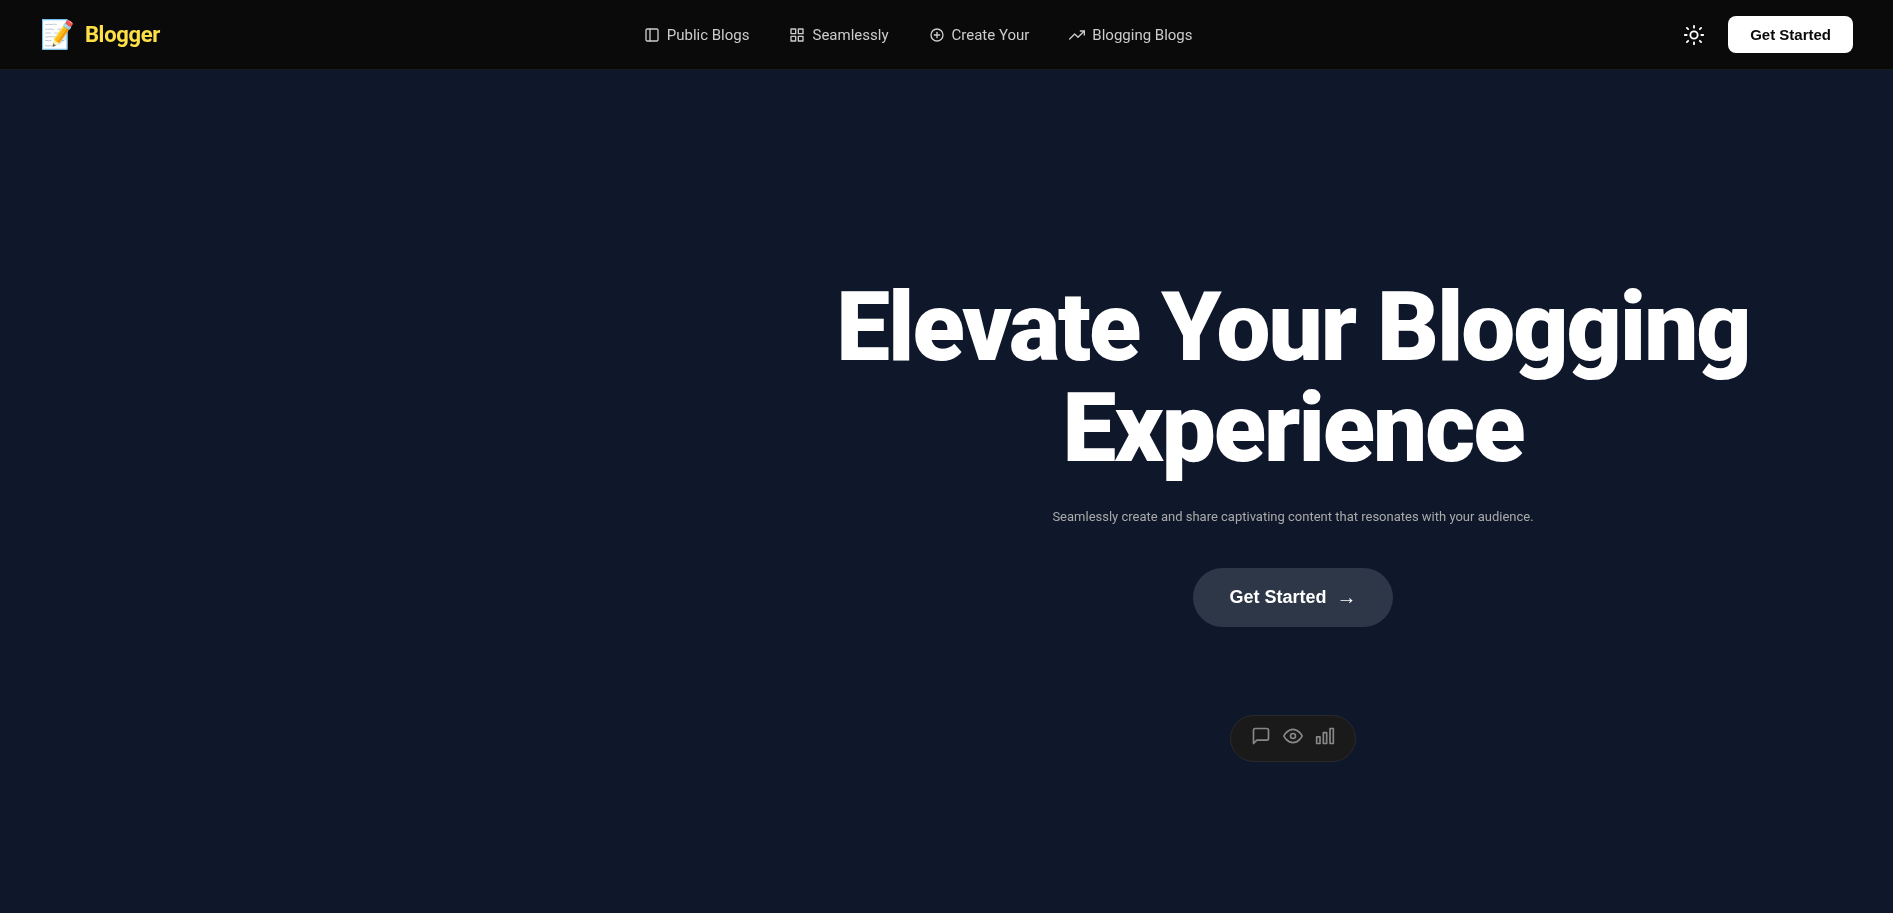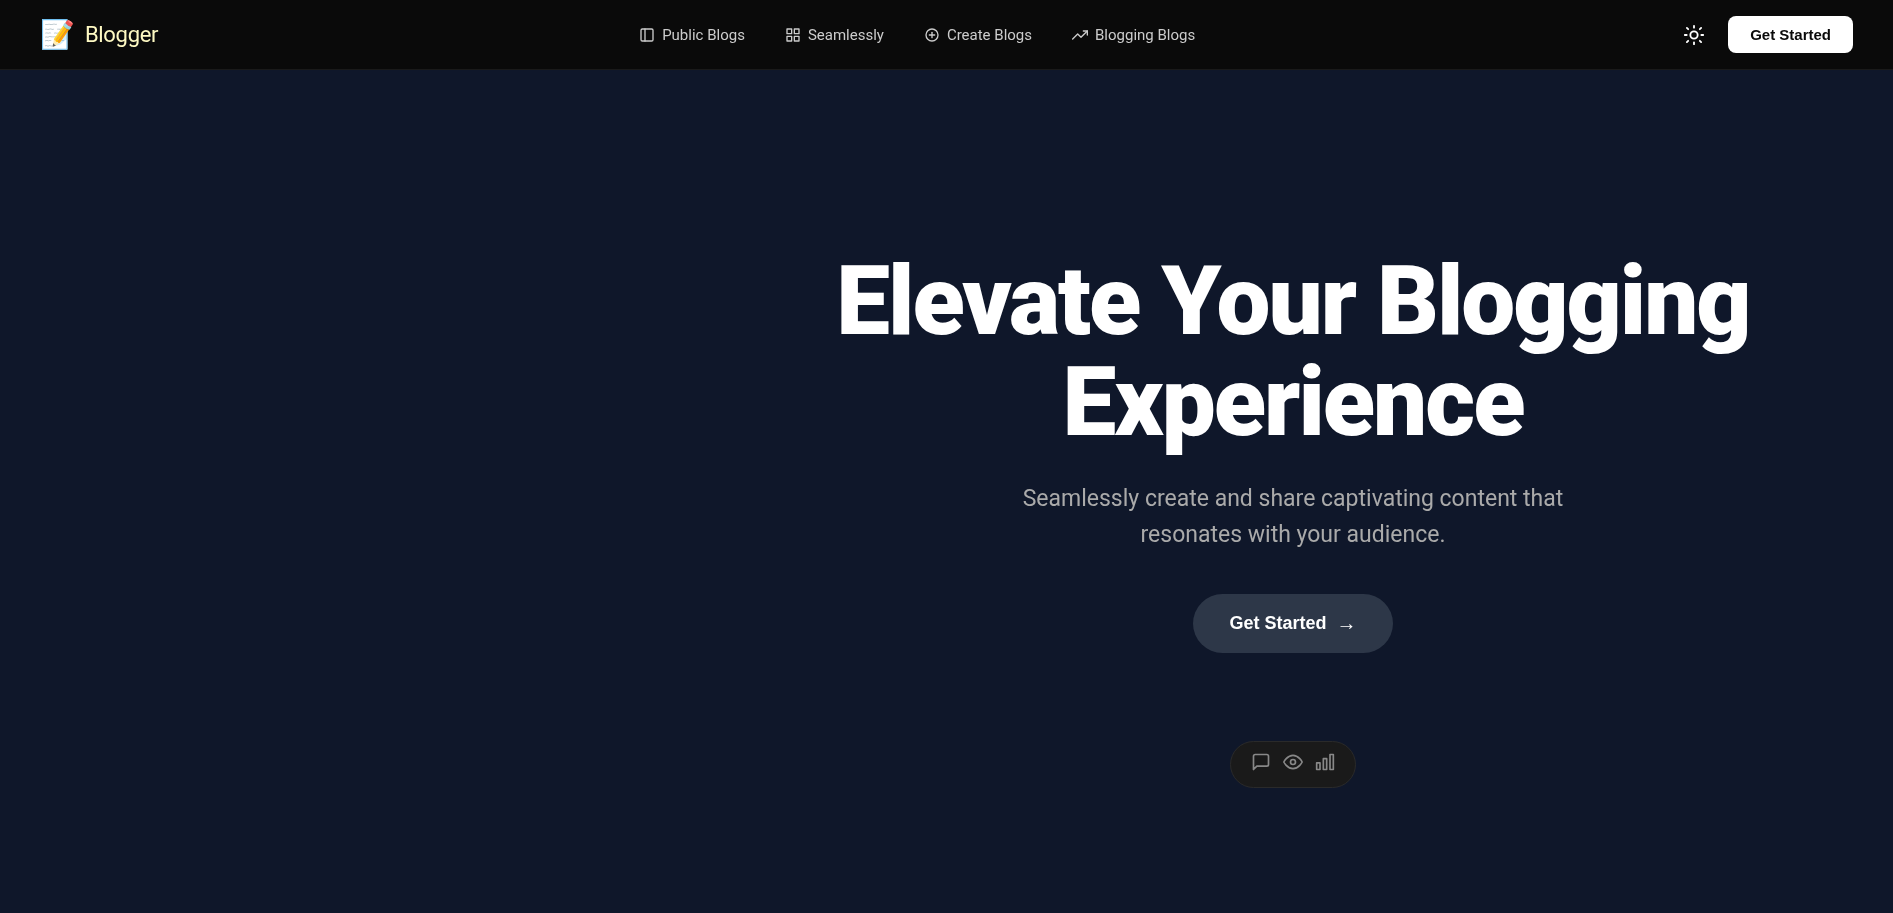--- a/index.html
+++ b/index.html
@@ -39,22 +39,22 @@
       gap: 10px;
     }
 
     .brand-logo {
       font-size: 28px;
       line-height: 1;
     }
 
     .brand-name {
       font-size: 22px;
-      font-weight: 400;
-      color: #fef9c3;
+      font-weight: 700;
+      color: #fde047;
       letter-spacing: -0.3px;
     }
 
     .navbar-nav {
       display: flex;
       align-items: flex-start;
       gap: 8px;
     }
 
     .nav-item {
@@ -133,21 +133,21 @@
 
     .hero-title {
       font-size: 96px;
       font-weight: 900;
       line-height: 1.05;
       color: #ffffff;
       letter-spacing: -2px;
     }
 
     .hero-subtitle {
-      font-size: 23px;
+      font-size: 13px;
       color: #aaaaaa;
       max-width: 560px;
       line-height: 1.6;
     }
 
     .hero-cta {
       display: flex;
       align-items: center;
       gap: 10px;
       background-color: #2d3748;
@@ -224,21 +224,21 @@
     </a>
 
     <a class="nav-item">
       <span class="nav-icon">
         <svg width="16" height="16" viewBox="0 0 24 24" fill="none" stroke="currentColor" stroke-width="2" stroke-linecap="round" stroke-linejoin="round">
           <circle cx="12" cy="12" r="9"></circle>
           <line x1="12" y1="8" x2="12" y2="16"></line>
           <line x1="8" y1="12" x2="16" y2="12"></line>
         </svg>
       </span>
-      <span>Create Blogs</span>
+      <span>Create Your</span>
     </a>
 
     <a class="nav-item">
       <span class="nav-icon">
         <svg width="16" height="16" viewBox="0 0 24 24" fill="none" stroke="currentColor" stroke-width="2" stroke-linecap="round" stroke-linejoin="round">
           <polyline points="23 6 13.5 15.5 8.5 10.5 1 18"></polyline>
           <polyline points="17 6 23 6 23 12"></polyline>
         </svg>
       </span>
       <span>Blogging Blogs</span>

